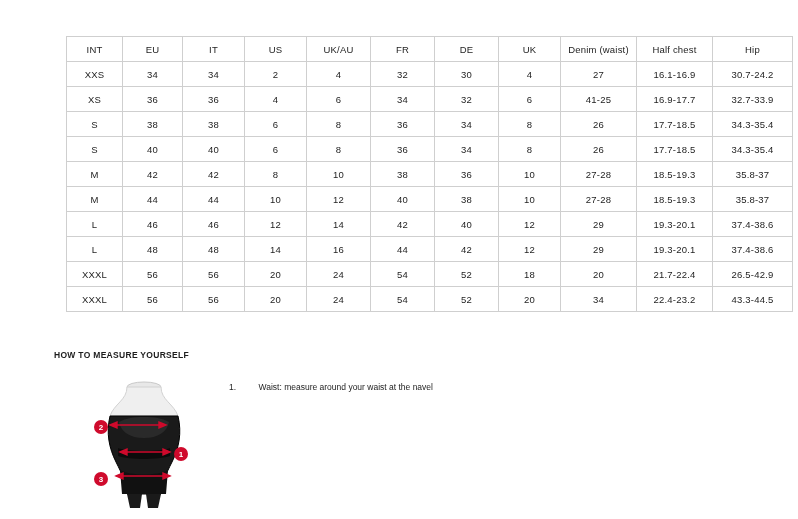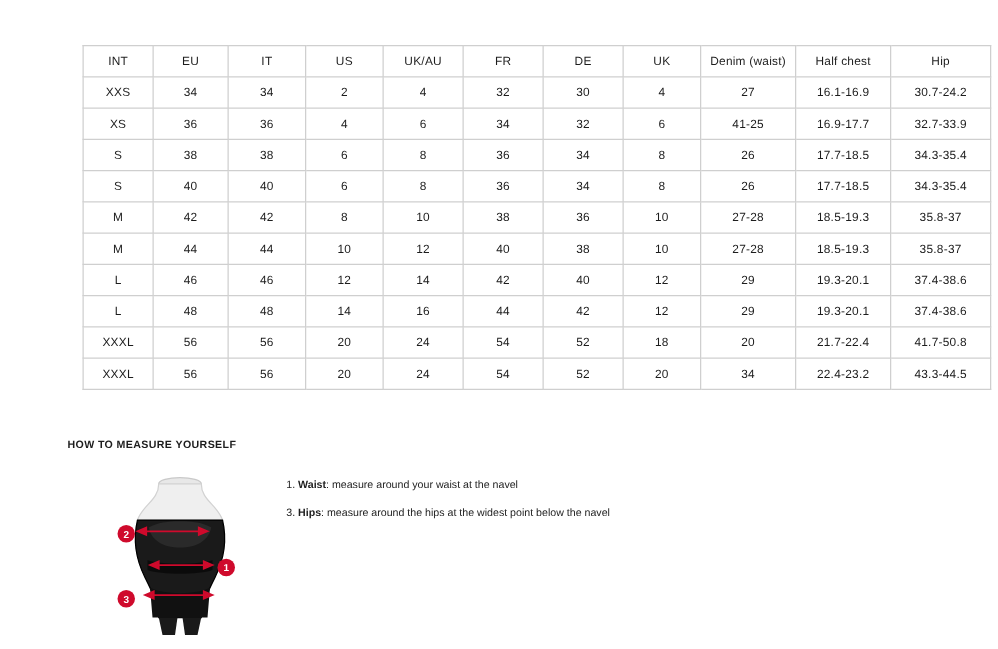--- a/index.html
+++ b/index.html
@@ -98,21 +98,21 @@
     left: 175px;
     top: 12px;
     width: 480px;
   }
   .instructions p {
     margin: 0 0 13px 0;
     font-size: 8.5px;
     line-height: 1.2;
     color: #1d1d1d;
   }
-  .instructions p b { font-weight: bold; }
+  .instructions p b { font-weight: normal; margin-left: 20px; }
 
   .num-badge {
     fill: #cf0a2c;
   }
   .badge-text {
     fill: #ffffff;
     font-family: "Liberation Sans", sans-serif;
     font-size: 8px;
     font-weight: bold;
   }
@@ -261,21 +261,21 @@
           <td>XXXL</td>
           <td>56</td>
           <td>56</td>
           <td>20</td>
           <td>24</td>
           <td>54</td>
           <td>52</td>
           <td>18</td>
           <td>20</td>
           <td>21.7-22.4</td>
-          <td>41.7-50.8</td>
+          <td>26.5-42.9</td>
         </tr>
         <tr>
           <td>XXXL</td>
           <td>56</td>
           <td>56</td>
           <td>20</td>
           <td>24</td>
           <td>54</td>
           <td>52</td>
           <td>20</td>
@@ -340,22 +340,18 @@
             <text class="badge-text" x="27" y="104" text-anchor="middle">3</text>
           </g>
         </svg>
       </div>
 
       <div class="instructions">
         <p>
           <span>1.</span>
           <b>Waist</b><span>: measure around your waist at the navel</span>
         </p>
-        <p>
-          <span>3.</span>
-          <b>Hips</b><span>: measure around the hips at the widest point below the navel</span>
-        </p>
       </div>
 
     </div>
   </div>
 
 </div>
 
 </body></html>

